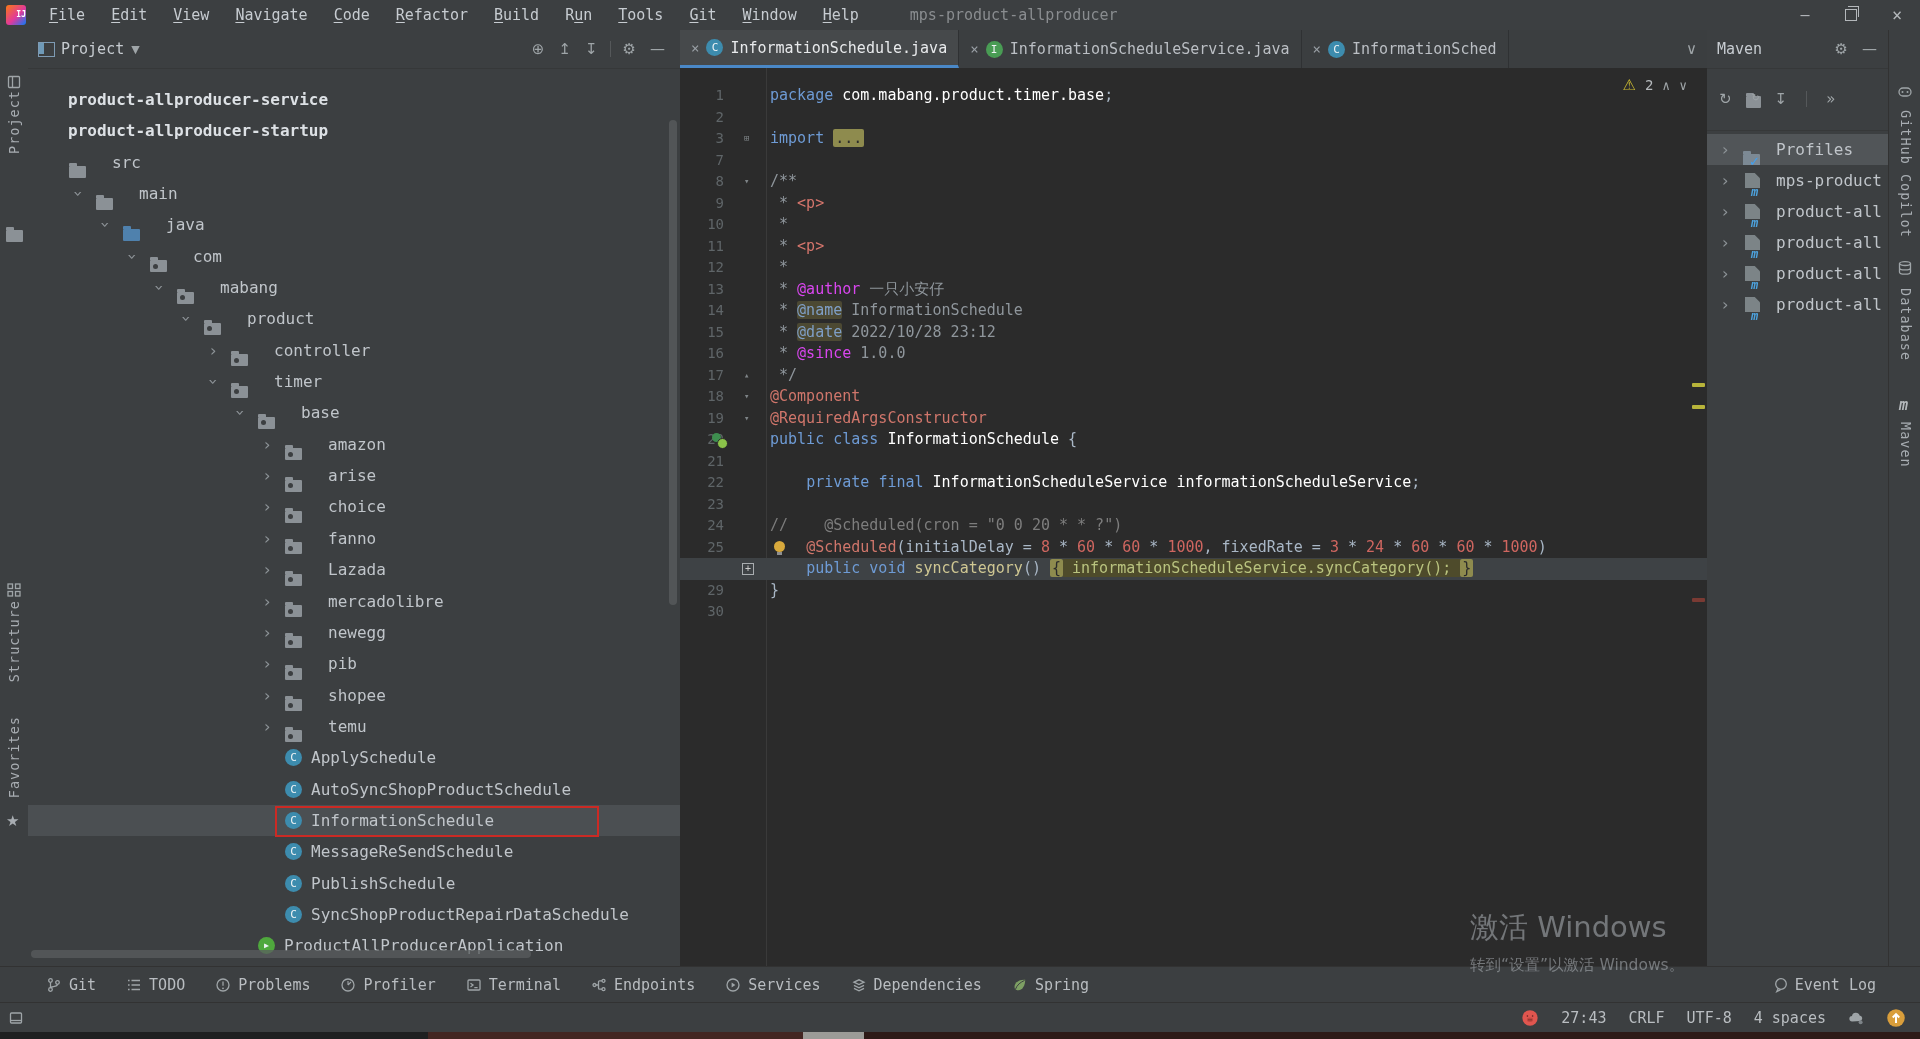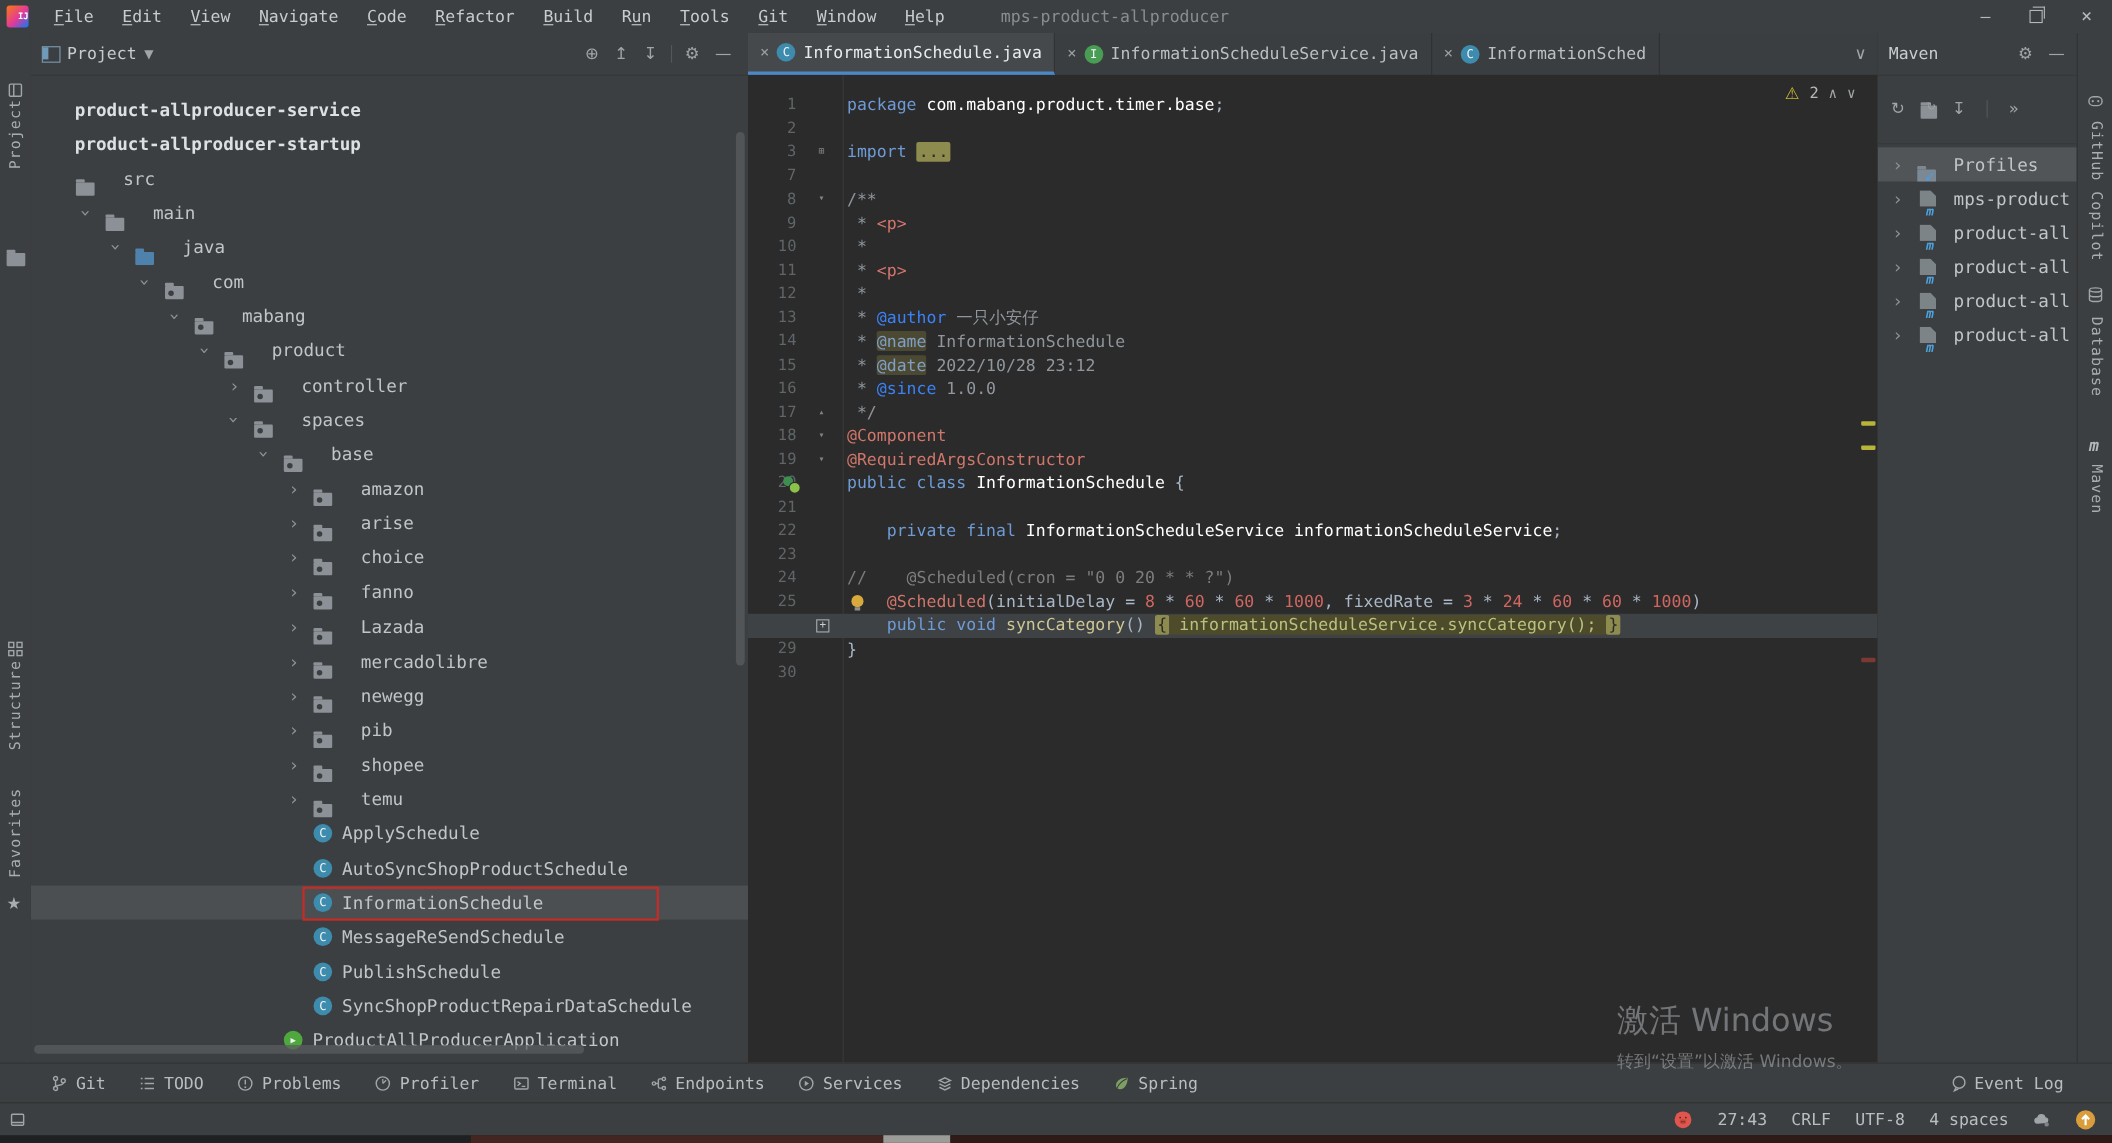--- a/index.html
+++ b/index.html
@@ -81,21 +81,21 @@
   .fmark{position:absolute;left:64px;color:#7e8487;font-size:9px;}
   .plusbox{position:absolute;left:62px;top:5px;width:10px;height:10px;border:1px solid #a9adb0;
            background:#3e4245;color:#ccc;font-size:10px;line-height:9px;text-align:center;}
   .codetxt{position:absolute;left:90px;}
   .bean{position:absolute;left:32px;top:3px;width:15px;height:15px;}
   .bean::before{content:"";position:absolute;left:0;top:1px;width:9px;height:9px;border-radius:50%;background:#3e8e4f;}
   .bean::after{content:"";position:absolute;left:5px;top:6px;width:9px;height:9px;border-radius:50%;background:#8bc34a;border:1px solid #2b2b2b;}
   .bulb{position:absolute;left:94px;top:4px;width:11px;height:11px;border-radius:50%;background:#d8a93c;}
   .bulb::after{content:"";position:absolute;left:3px;top:11px;width:5px;height:3px;background:#8f8f8f;}
   .tok-k{color:#6e9bd5;} .tok-d{color:#a9b7c6;} .tok-t{color:#ffffff;} .tok-c{color:#7d7d7d;}
-  .tok-j{color:#8f969c;} .tok-g{color:#3b82f6;} .tok-p{color:#d5756c;} .tok-a{color:#d0766b;}
+  .tok-j{color:#8f969c;} .tok-g{color:#d946ef;} .tok-p{color:#d5756c;} .tok-a{color:#d0766b;}
   .tok-n{color:#cf6660;} .tok-m{color:#cfc793;}
   .tok-gh{color:#7f9fc6;background:#4c4933;border-radius:2px;}
   .tok-f1{background:#8e8b4e;color:#2b2b2b;border-radius:2px;padding:0 2px;}
   .tok-f2{background:#4e4b2b;color:#b9c37f;}
   .estripe{position:absolute;right:0;top:0;width:17px;bottom:0;}
   .emark{position:absolute;left:2px;width:13px;height:4px;border-radius:1px;}
   
   .maven{position:absolute;left:1707px;top:30px;width:181px;height:936px;background:#3c3f41;overflow:hidden;}
   .mv-title{color:#c7ccd1;margin-left:10px;}
   .mv-toolbar{position:absolute;left:0;top:38px;right:0;height:62px;display:flex;align-items:center;
@@ -201,21 +201,21 @@
     <div class="tree">
         <div class="trow bold"><span class="tlabel" style="margin-left: 40px;">product-allproducer-service</span></div>
         <div class="trow bold"><span class="tlabel" style="margin-left: 40px;">product-allproducer-startup</span></div>
         <div class="trow"><span class="ic folder-ic ticon" style="left: 41px;"></span><span class="tlabel" style="margin-left: 67px;">src</span></div>
         <div class="trow"><span class="chev open" style="left: 42px;">›</span><span class="ic folder-ic ticon" style="left: 68px;"></span><span class="tlabel" style="margin-left: 94px;">main</span></div>
         <div class="trow"><span class="chev open" style="left: 69px;">›</span><span class="ic folder-ic src ticon" style="left: 95px;"></span><span class="tlabel" style="margin-left: 121px;">java</span></div>
         <div class="trow"><span class="chev open" style="left: 96px;">›</span><span class="ic folder-ic pkg ticon" style="left: 122px;"></span><span class="tlabel" style="margin-left: 148px;">com</span></div>
         <div class="trow"><span class="chev open" style="left: 123px;">›</span><span class="ic folder-ic pkg ticon" style="left: 149px;"></span><span class="tlabel" style="margin-left: 175px;">mabang</span></div>
         <div class="trow"><span class="chev open" style="left: 150px;">›</span><span class="ic folder-ic pkg ticon" style="left: 176px;"></span><span class="tlabel" style="margin-left: 202px;">product</span></div>
         <div class="trow"><span class="chev" style="left: 177px;">›</span><span class="ic folder-ic pkg ticon" style="left: 203px;"></span><span class="tlabel" style="margin-left: 229px;">controller</span></div>
-        <div class="trow"><span class="chev open" style="left: 177px;">›</span><span class="ic folder-ic pkg ticon" style="left: 203px;"></span><span class="tlabel" style="margin-left: 229px;">spaces</span></div>
+        <div class="trow"><span class="chev open" style="left: 177px;">›</span><span class="ic folder-ic pkg ticon" style="left: 203px;"></span><span class="tlabel" style="margin-left: 229px;">timer</span></div>
         <div class="trow"><span class="chev open" style="left: 204px;">›</span><span class="ic folder-ic pkg ticon" style="left: 230px;"></span><span class="tlabel" style="margin-left: 256px;">base</span></div>
         <div class="trow"><span class="chev" style="left: 231px;">›</span><span class="ic folder-ic pkg ticon" style="left: 257px;"></span><span class="tlabel" style="margin-left: 283px;">amazon</span></div>
         <div class="trow"><span class="chev" style="left: 231px;">›</span><span class="ic folder-ic pkg ticon" style="left: 257px;"></span><span class="tlabel" style="margin-left: 283px;">arise</span></div>
         <div class="trow"><span class="chev" style="left: 231px;">›</span><span class="ic folder-ic pkg ticon" style="left: 257px;"></span><span class="tlabel" style="margin-left: 283px;">choice</span></div>
         <div class="trow"><span class="chev" style="left: 231px;">›</span><span class="ic folder-ic pkg ticon" style="left: 257px;"></span><span class="tlabel" style="margin-left: 283px;">fanno</span></div>
         <div class="trow"><span class="chev" style="left: 231px;">›</span><span class="ic folder-ic pkg ticon" style="left: 257px;"></span><span class="tlabel" style="margin-left: 283px;">Lazada</span></div>
         <div class="trow"><span class="chev" style="left: 231px;">›</span><span class="ic folder-ic pkg ticon" style="left: 257px;"></span><span class="tlabel" style="margin-left: 283px;">mercadolibre</span></div>
         <div class="trow"><span class="chev" style="left: 231px;">›</span><span class="ic folder-ic pkg ticon" style="left: 257px;"></span><span class="tlabel" style="margin-left: 283px;">newegg</span></div>
         <div class="trow"><span class="chev" style="left: 231px;">›</span><span class="ic folder-ic pkg ticon" style="left: 257px;"></span><span class="tlabel" style="margin-left: 283px;">pib</span></div>
         <div class="trow"><span class="chev" style="left: 231px;">›</span><span class="ic folder-ic pkg ticon" style="left: 257px;"></span><span class="tlabel" style="margin-left: 283px;">shopee</span></div>

